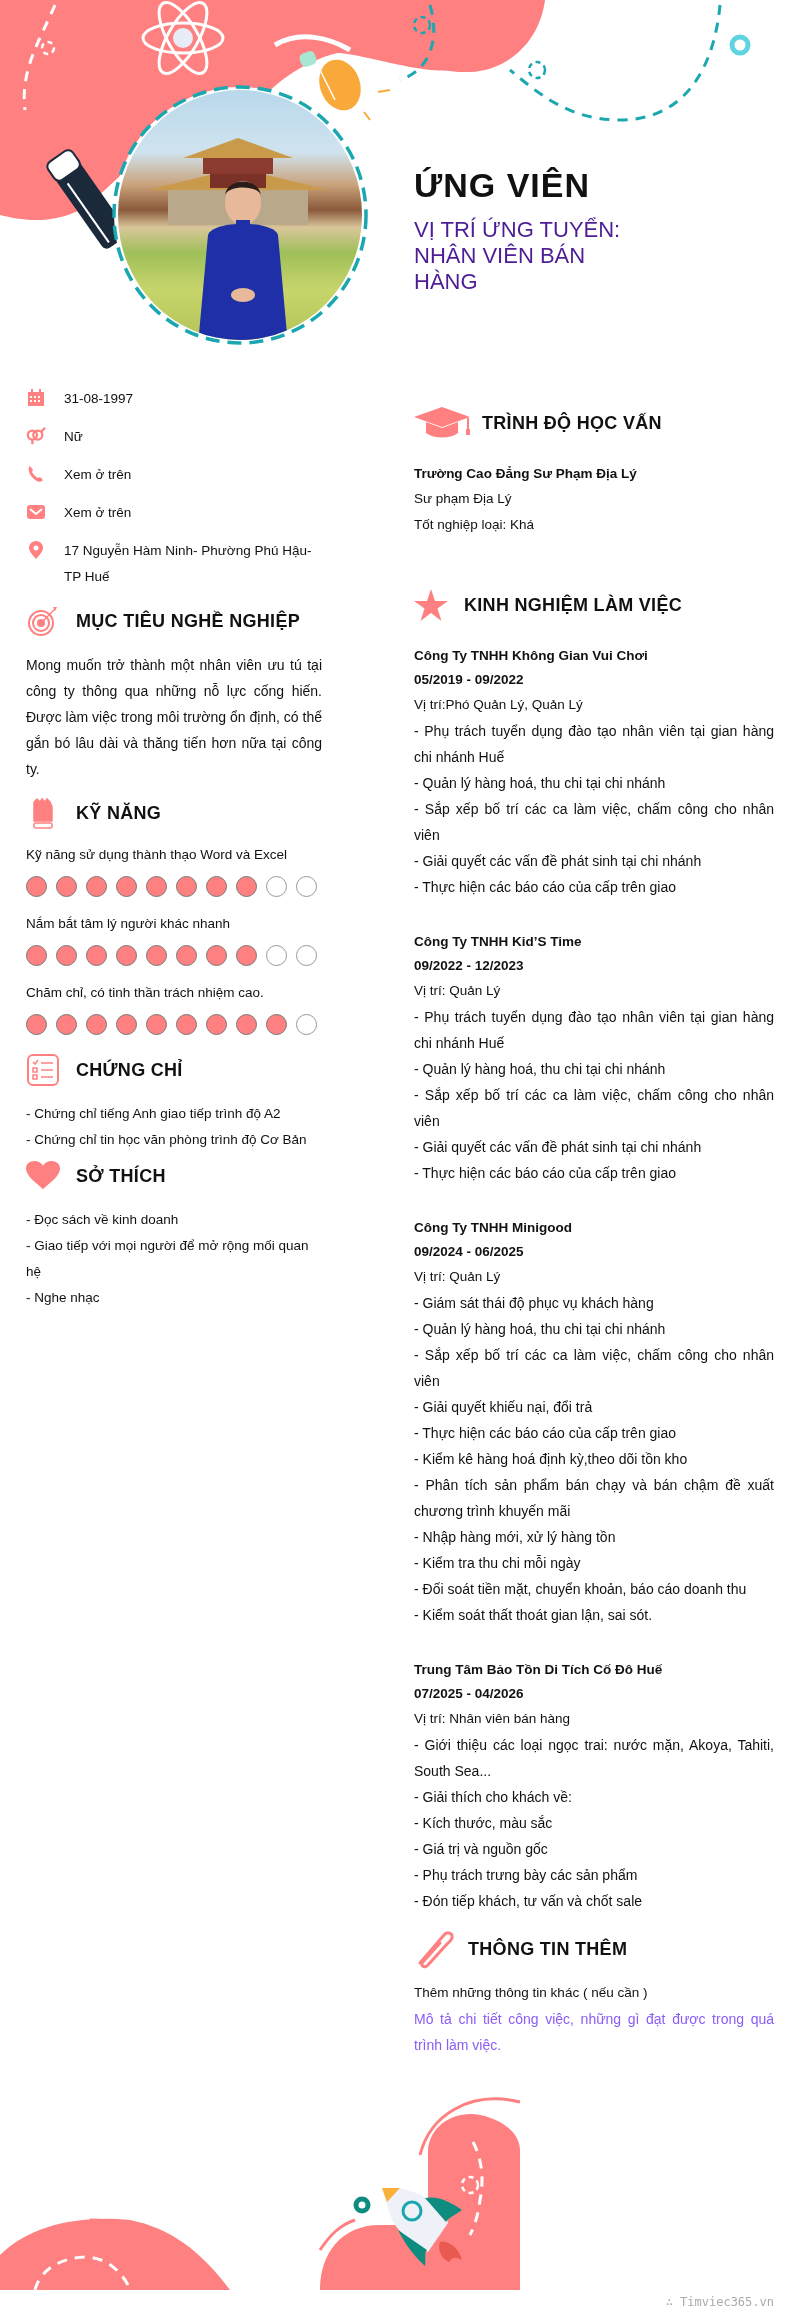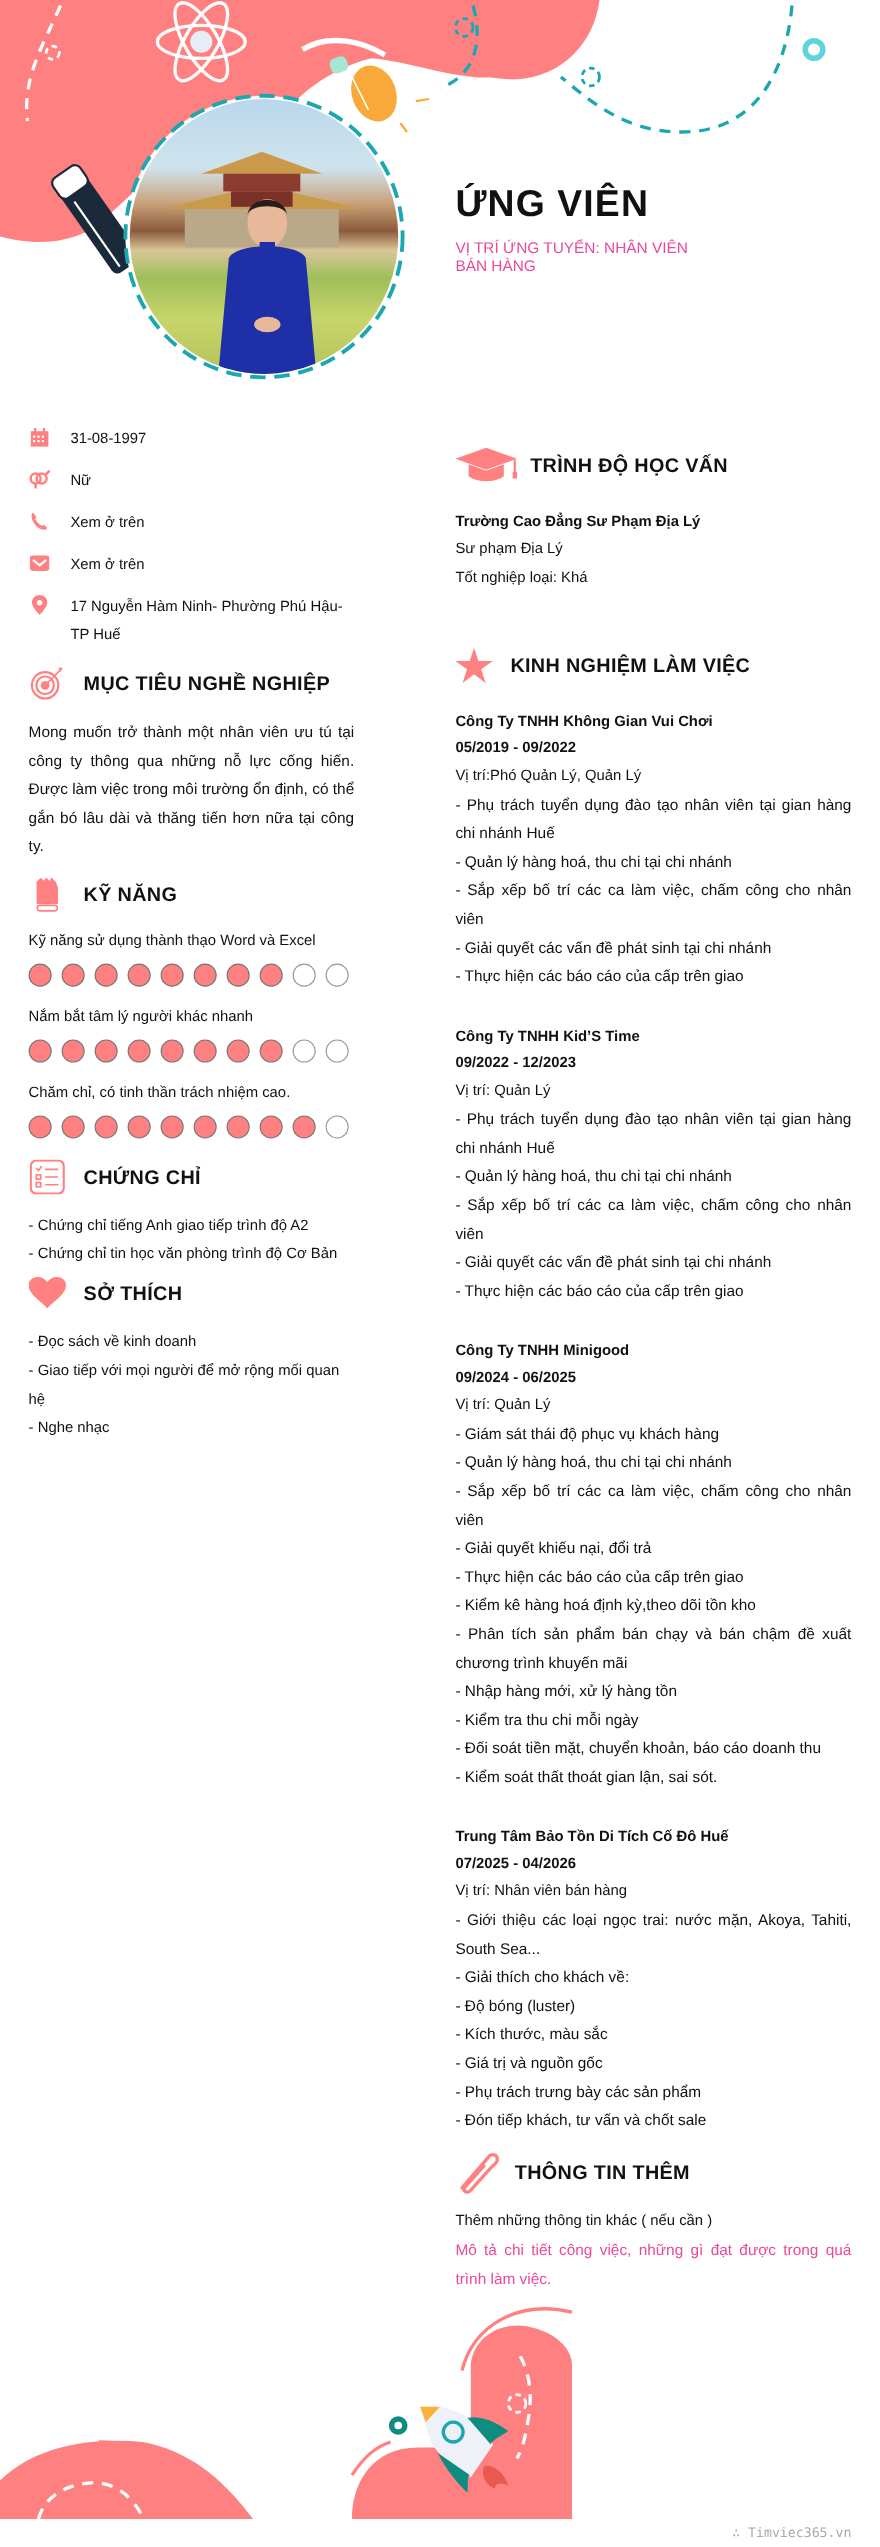--- a/index.html
+++ b/index.html
@@ -9,37 +9,37 @@
     .header { position: absolute; left: 0; top: 0; width: 652px; height: 360px; }
     .header svg.deco { position: absolute; left: 0; top: 0; }
     .avatar-wrap { position: absolute; left: 108px; top: 82px; width: 264px; height: 264px; }
     .avatar-photo { position: absolute; left: 10px; top: 8px; width: 244px; height: 250px; border-radius: 50%; overflow: hidden;
       background: linear-gradient(180deg, #b9d8ec 0%, #cfe3ee 25%, #c9a27a 38%, #8b5a3c 48%, #d9c69a 55%, #9fbf5a 65%, #c7d56a 80%, #b4c45a 100%); }
     .avatar-photo .pagoda { position: absolute; left: 30px; top: 40px; width: 180px; height: 100px; }
     .avatar-photo .person { position: absolute; left: 70px; top: 85px; width: 110px; height: 170px; }
 
     .name-block { position: absolute; left: 414px; top: 165px; }
     .name { font-size: 34px; font-weight: bold; letter-spacing: 1px; color: #111; line-height: 40px; }
-    .position { font-size: 14px; color: #ec4899; margin-top: 12px; }
+    .position { font-size: 22px; color: #4c1d95; margin-top: 12px; }
 
     .left-col { position: absolute; left: 26px; top: 386px; width: 296px; }
     .right-col { position: absolute; left: 414px; top: 378px; width: 360px; margin-top: 28px; }
 
     .contact-row { display: flex; align-items: flex-start; margin-bottom: 17px; font-size: 13.5px; line-height: 26px; }
     .contact-row .ic { width: 20px; height: 20px; margin-right: 18px; margin-top: 2px; flex: 0 0 20px; display: flex; align-items: center; justify-content: center; }
     .contact-row .txt { width: 260px; }
     .contact-list { margin-bottom: 14px; }
     .contact-row { margin-bottom: 12px; }
 
     .sec-head { display: flex; align-items: center; margin-bottom: 14px; }
     .sec-head .sic { width: 34px; height: 34px; margin-right: 16px; display: flex; align-items: center; justify-content: center; }
     .sec-head .stitle { font-size: 18px; font-weight: bold; color: #111; letter-spacing: 0.3px; }
 
     .para { font-size: 14px; line-height: 26px; text-align: justify; }
-    .muted { color: #ec4899; }
+    .muted { color: #8b5cf6; }
 
     .skill-label { font-size: 13.5px; line-height: 22px; margin-bottom: 10px; }
     .dots { display: flex; gap: 9px; margin-bottom: 16px; }
     .dot { width: 21px; height: 21px; border-radius: 50%; border: 1.5px solid #777; background: #ff8080; }
     .dot.off { background: #fff; border-color: #999; }
 
     .item-line { font-size: 13.5px; line-height: 26px; }
 
     .job { margin-bottom: 30px; }
     .job .company, .job .period { font-weight: bold; font-size: 13.5px; line-height: 24px; }
@@ -356,21 +356,20 @@
       <div class="para">- Đối soát tiền mặt, chuyển khoản, báo cáo doanh thu</div>
       <div class="para">- Kiểm soát thất thoát gian lận, sai sót.</div>
     </div>
 
     <div class="job" style="margin-bottom:18px;">
       <div class="company">Trung Tâm Bảo Tồn Di Tích Cố Đô Huế</div>
       <div class="period">07/2025 - 04/2026</div>
       <div class="item-line">Vị trí: Nhân viên bán hàng</div>
       <div class="para">- Giới thiệu các loại ngọc trai: nước mặn, Akoya, Tahiti, South Sea...</div>
       <div class="para">- Giải thích cho khách về:</div>
-      <div class="para">- Độ bóng (luster)</div>
       <div class="para">- Kích thước, màu sắc</div>
       <div class="para">- Giá trị và nguồn gốc</div>
       <div class="para">- Phụ trách trưng bày các sản phẩm</div>
       <div class="para">- Đón tiếp khách, tư vấn và chốt sale</div>
     </div>
   </div>
 
   <div class="section">
     <div class="sec-head">
       <span class="sic" style="width:42px;margin-right:12px;">

